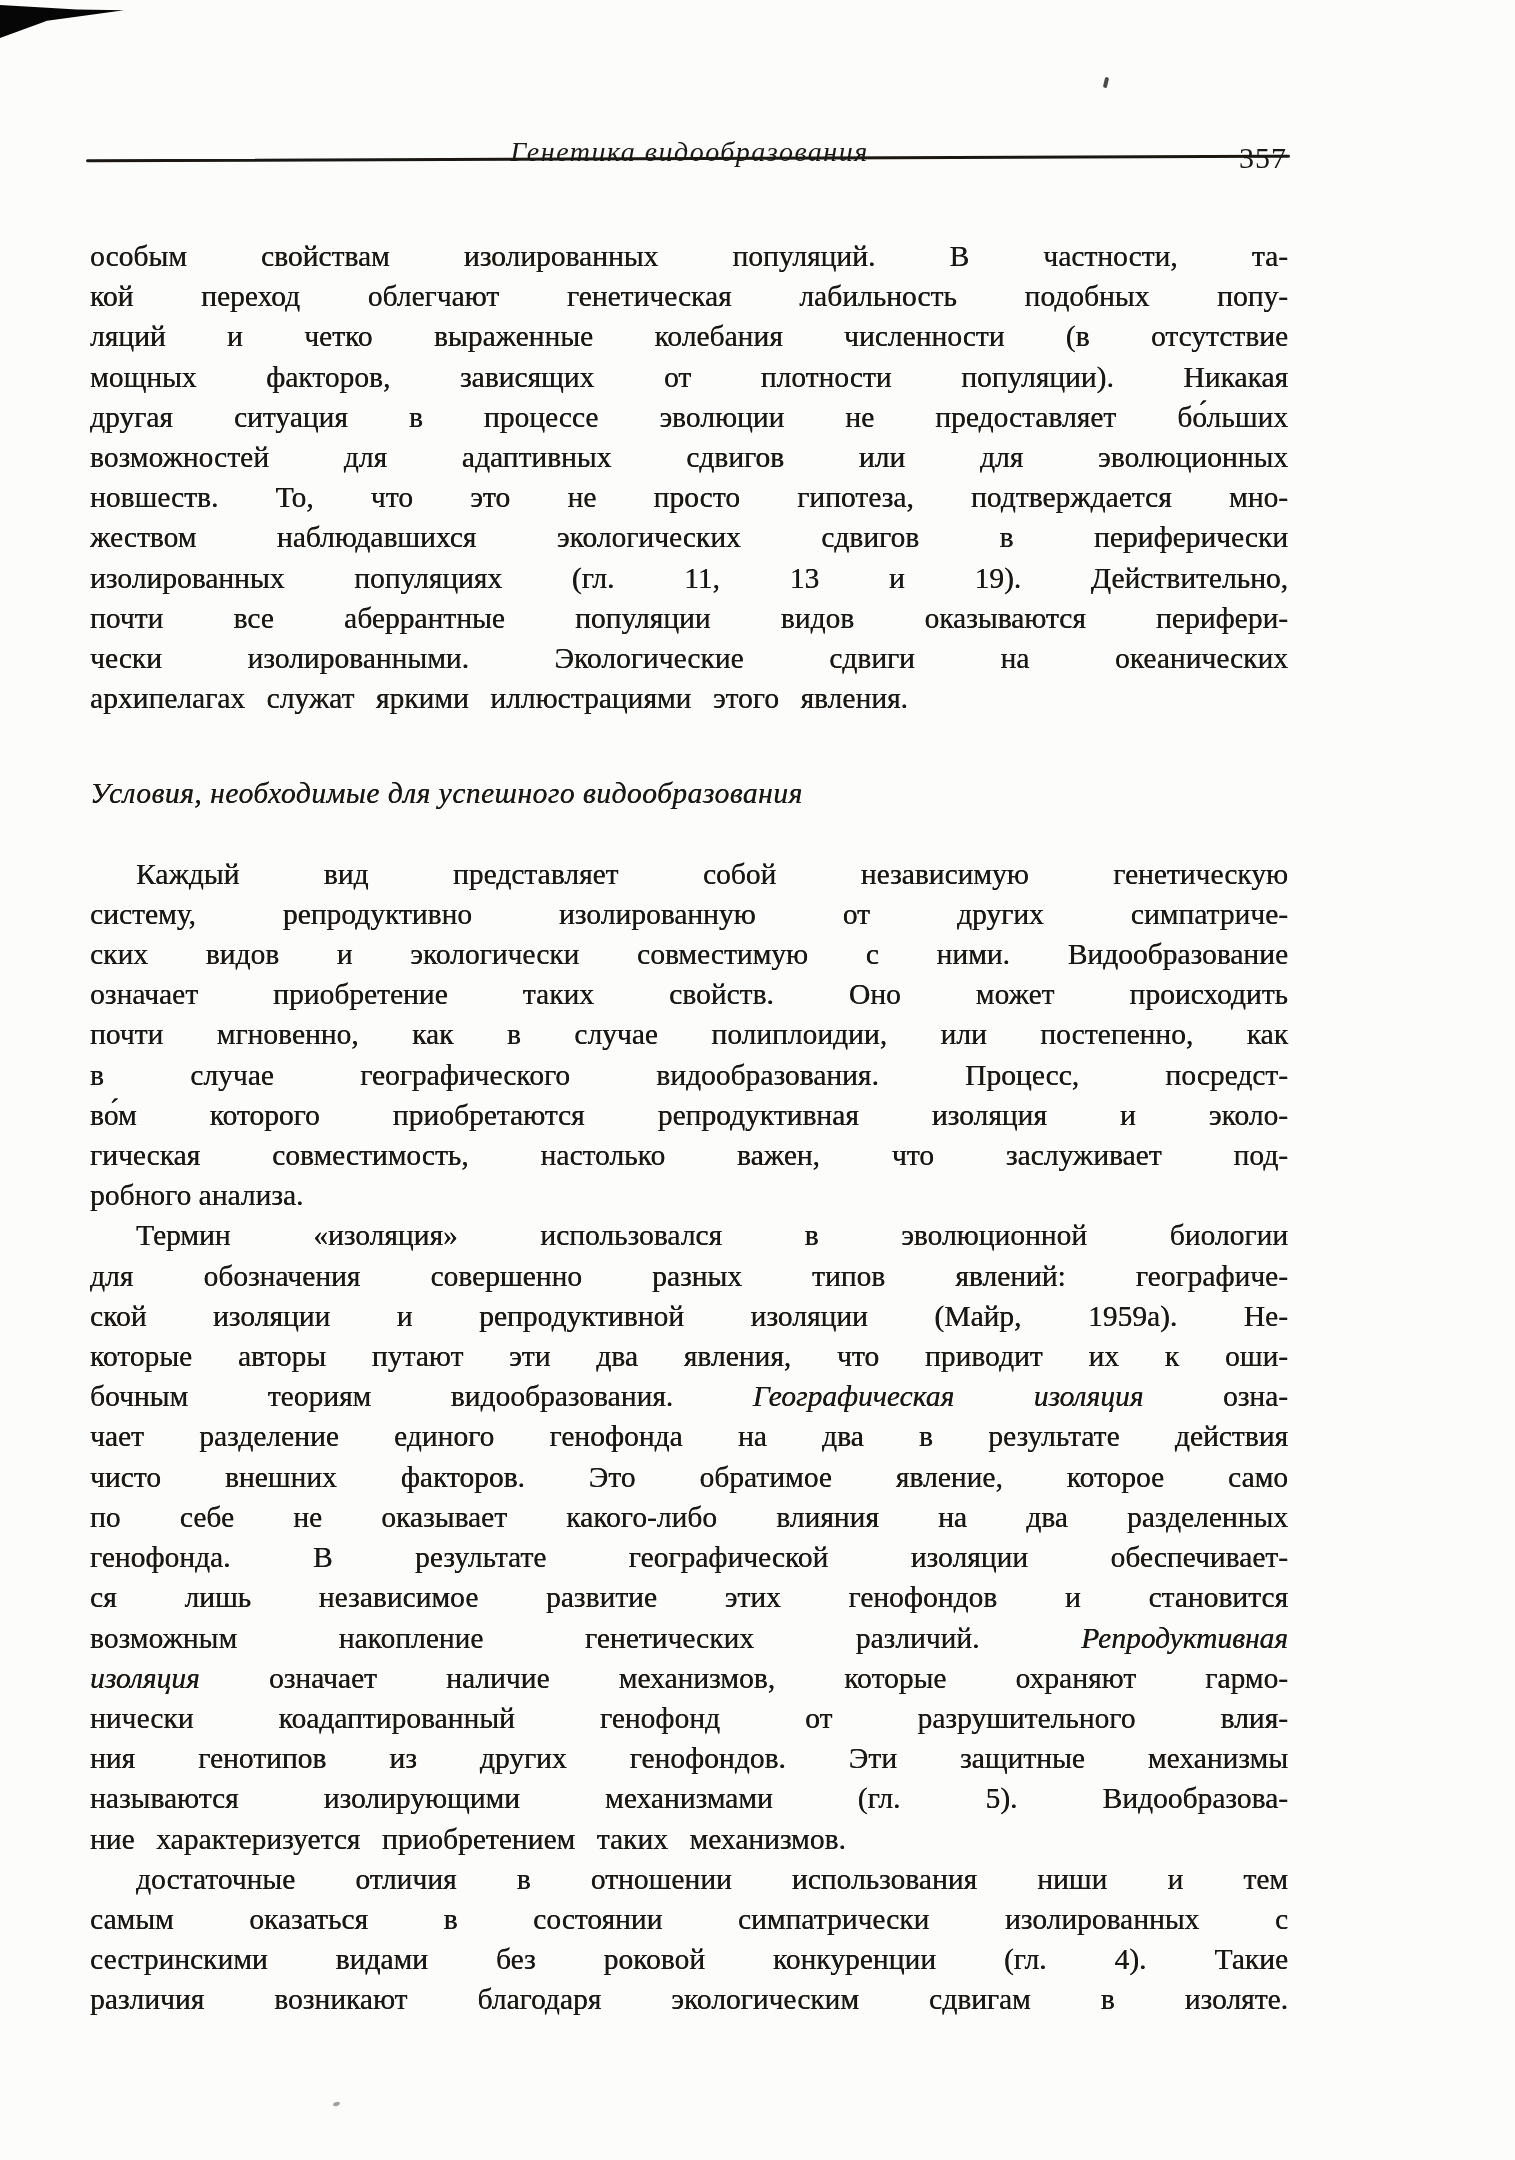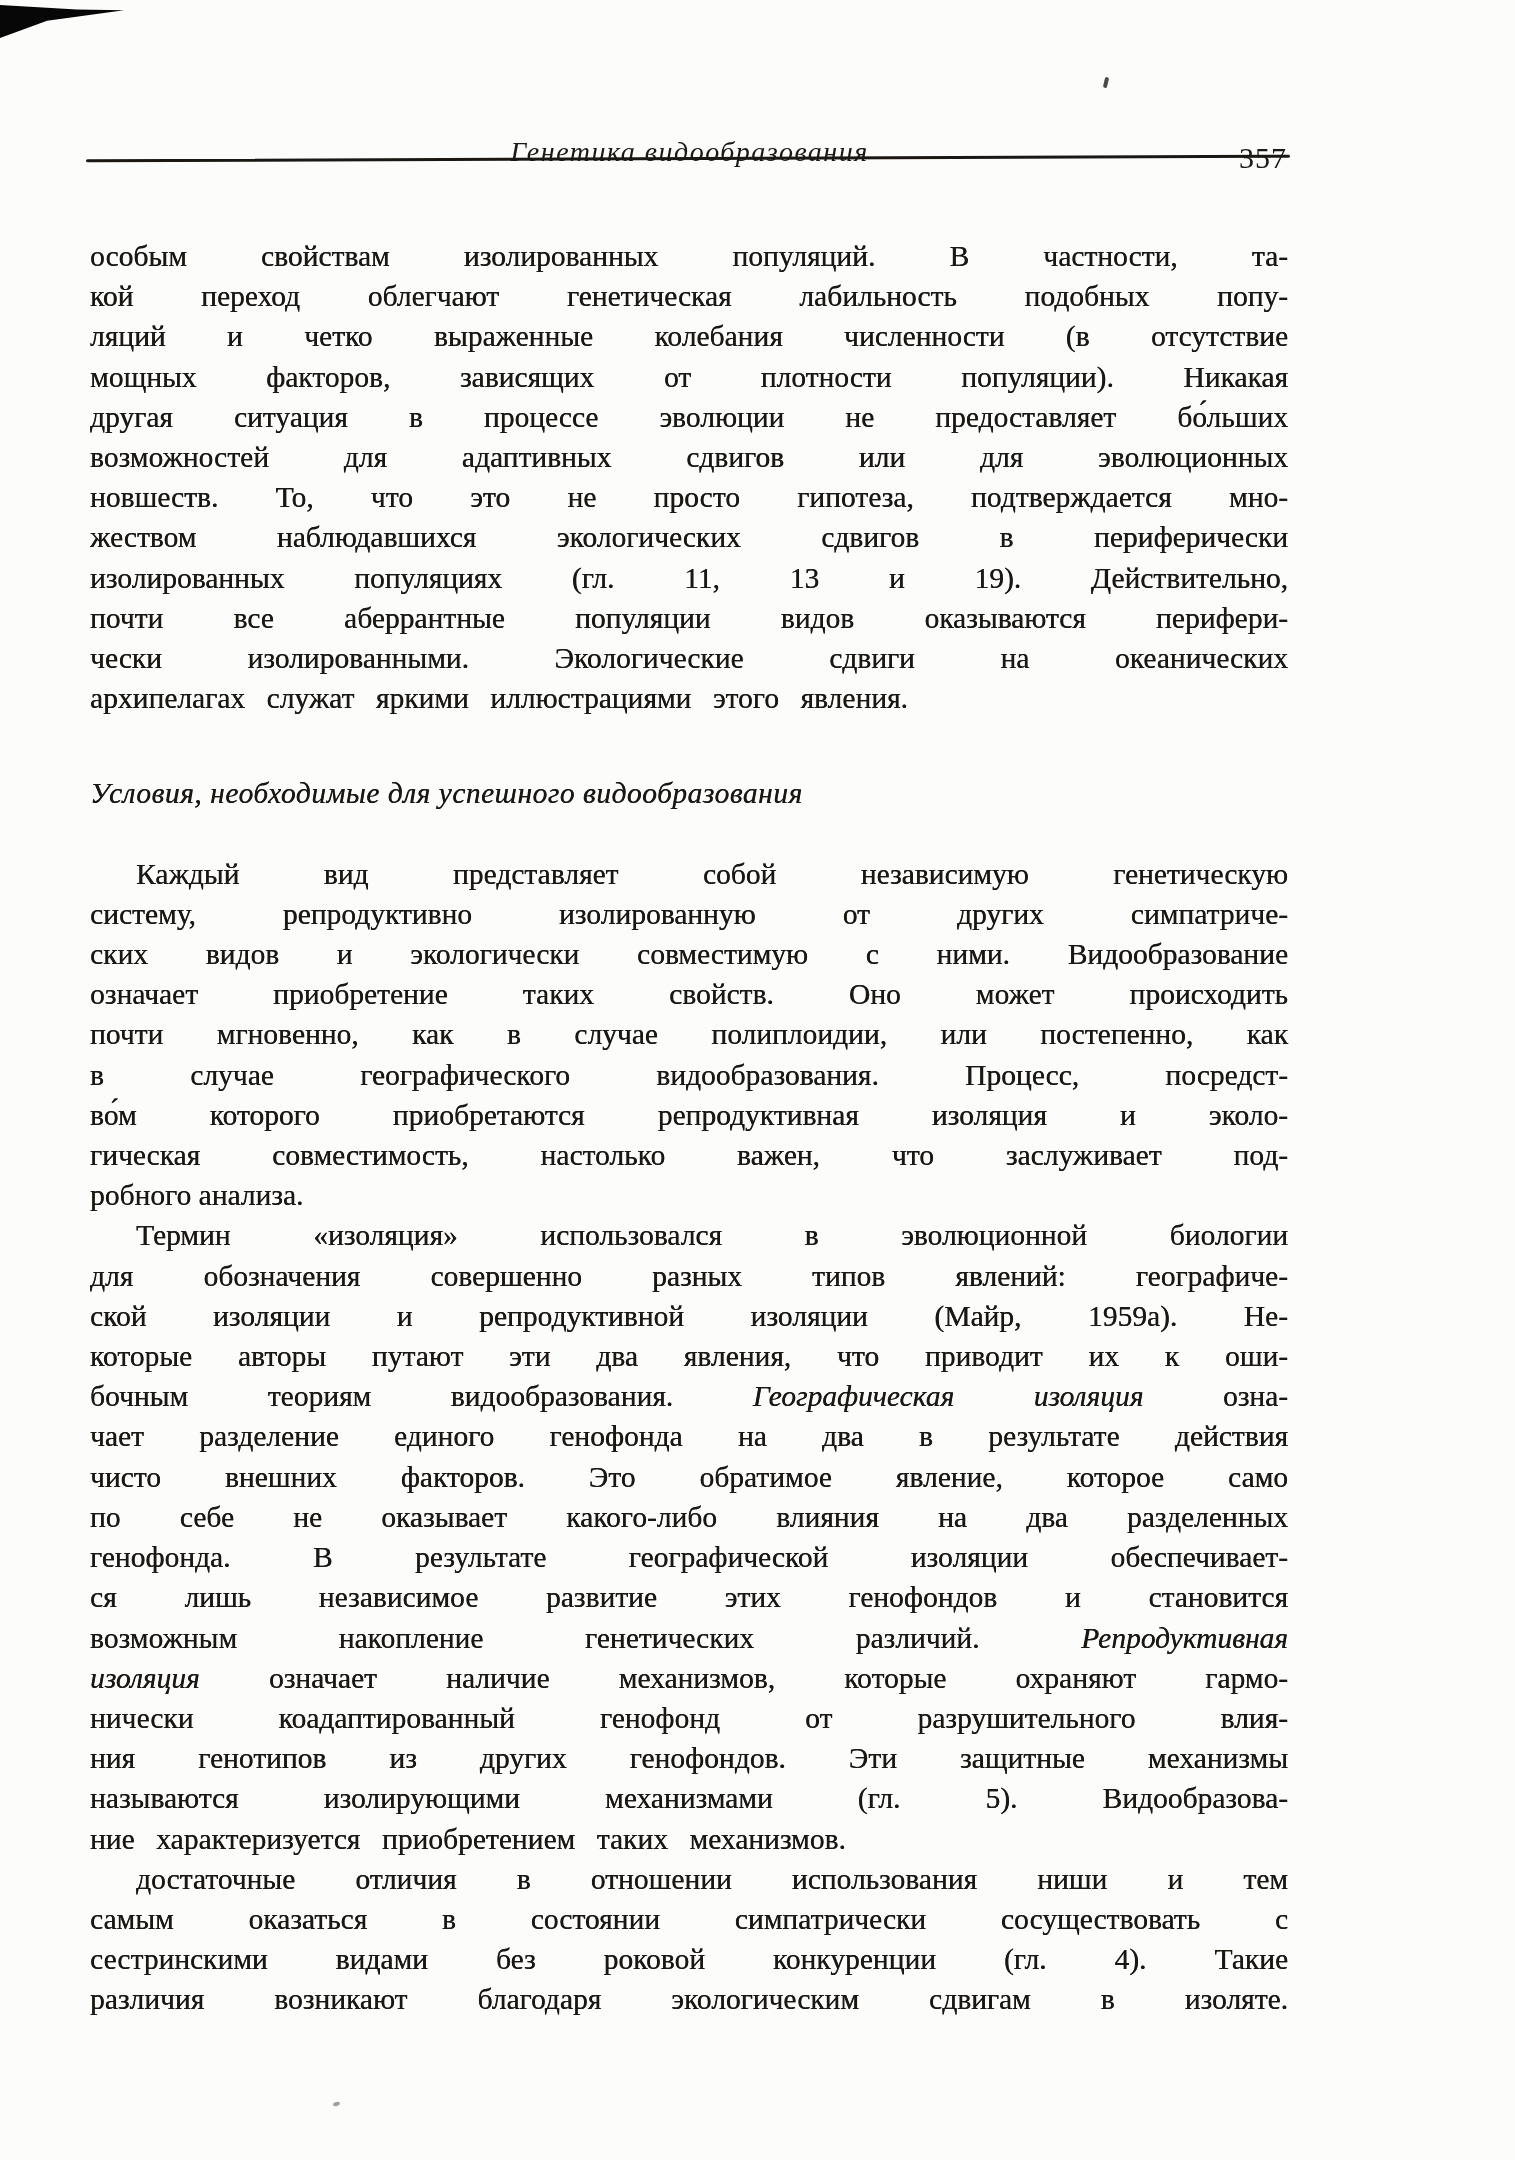--- a/index.html
+++ b/index.html
@@ -143,18 +143,18 @@
         <div class="line"><span>ся лишь независимое развитие этих генофондов и становится</span></div>
         <div class="line"><span>возможным накопление генетических различий. </span><span class="it">Репродуктивная</span></div>
         <div class="line"><span class="it">изоляция</span><span> означает наличие механизмов, которые охраняют гармо-</span></div>
         <div class="line"><span>нически коадаптированный генофонд от разрушительного влия-</span></div>
         <div class="line"><span>ния генотипов из других генофондов. Эти защитные механизмы</span></div>
         <div class="line"><span>называются изолирующими механизмами (гл. 5). Видообразова-</span></div>
         <div class="line last spread"><span>ние характеризуется приобретением таких механизмов.</span></div>
       </div>
       <div class="para indent">
         <div class="line"><span>достаточные отличия в отношении использования ниши и тем</span></div>
-        <div class="line"><span>самым оказаться в состоянии симпатрически сосуществовать с</span></div>
+        <div class="line"><span>самым оказаться в состоянии симпатрически изолированных с</span></div>
         <div class="line"><span>сестринскими видами без роковой конкуренции (гл. 4). Такие</span></div>
         <div class="line"><span>различия возникают благодаря экологическим сдвигам в изоляте.</span></div>
       </div>
     </main>
 </div>
 
 </body></html>

